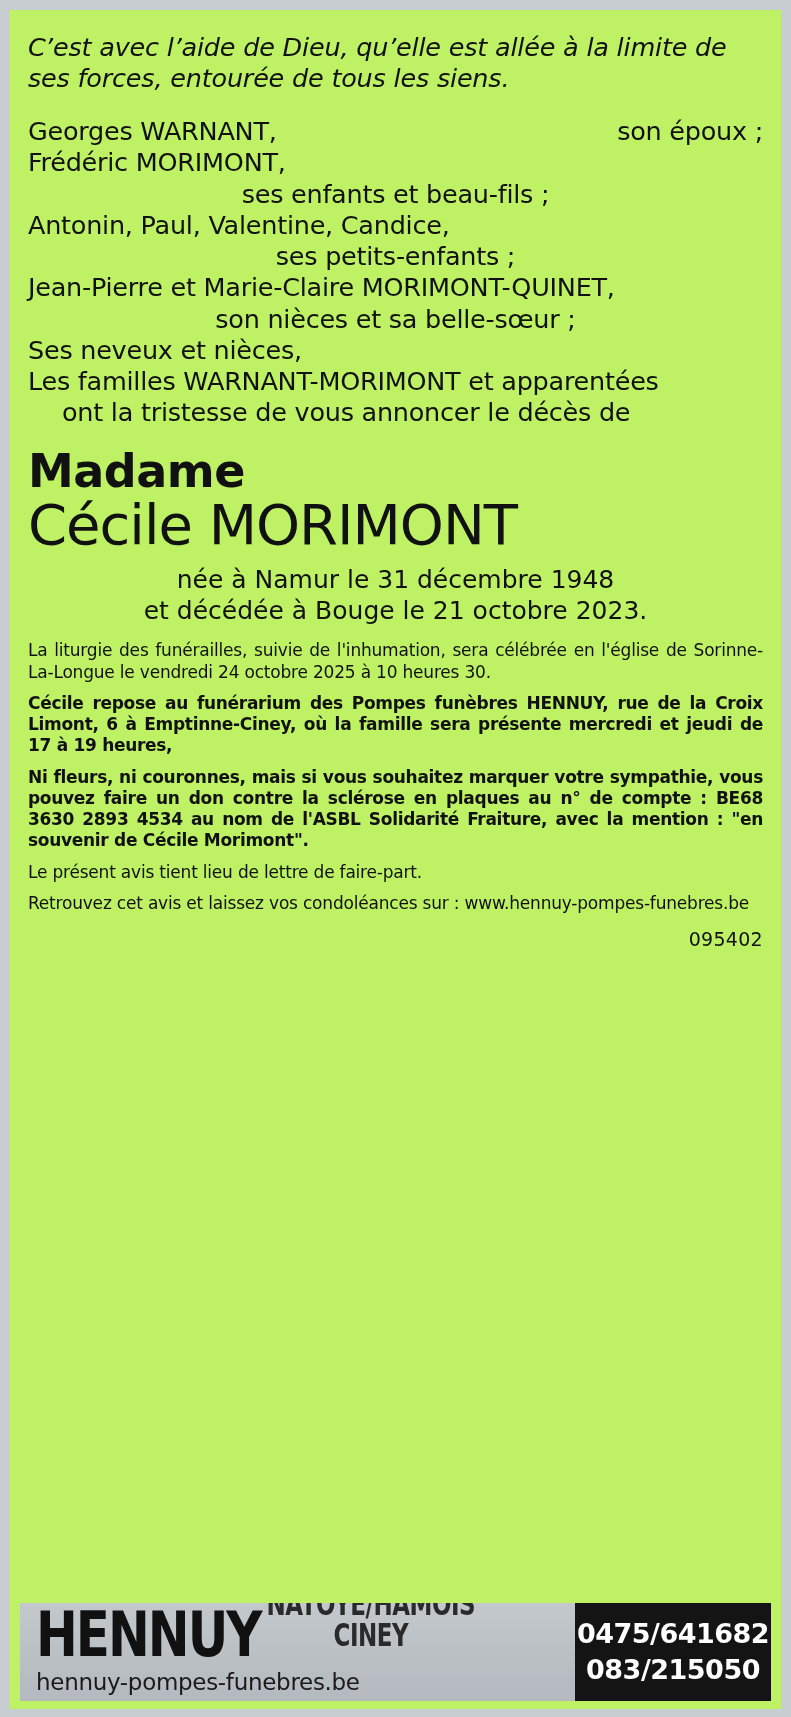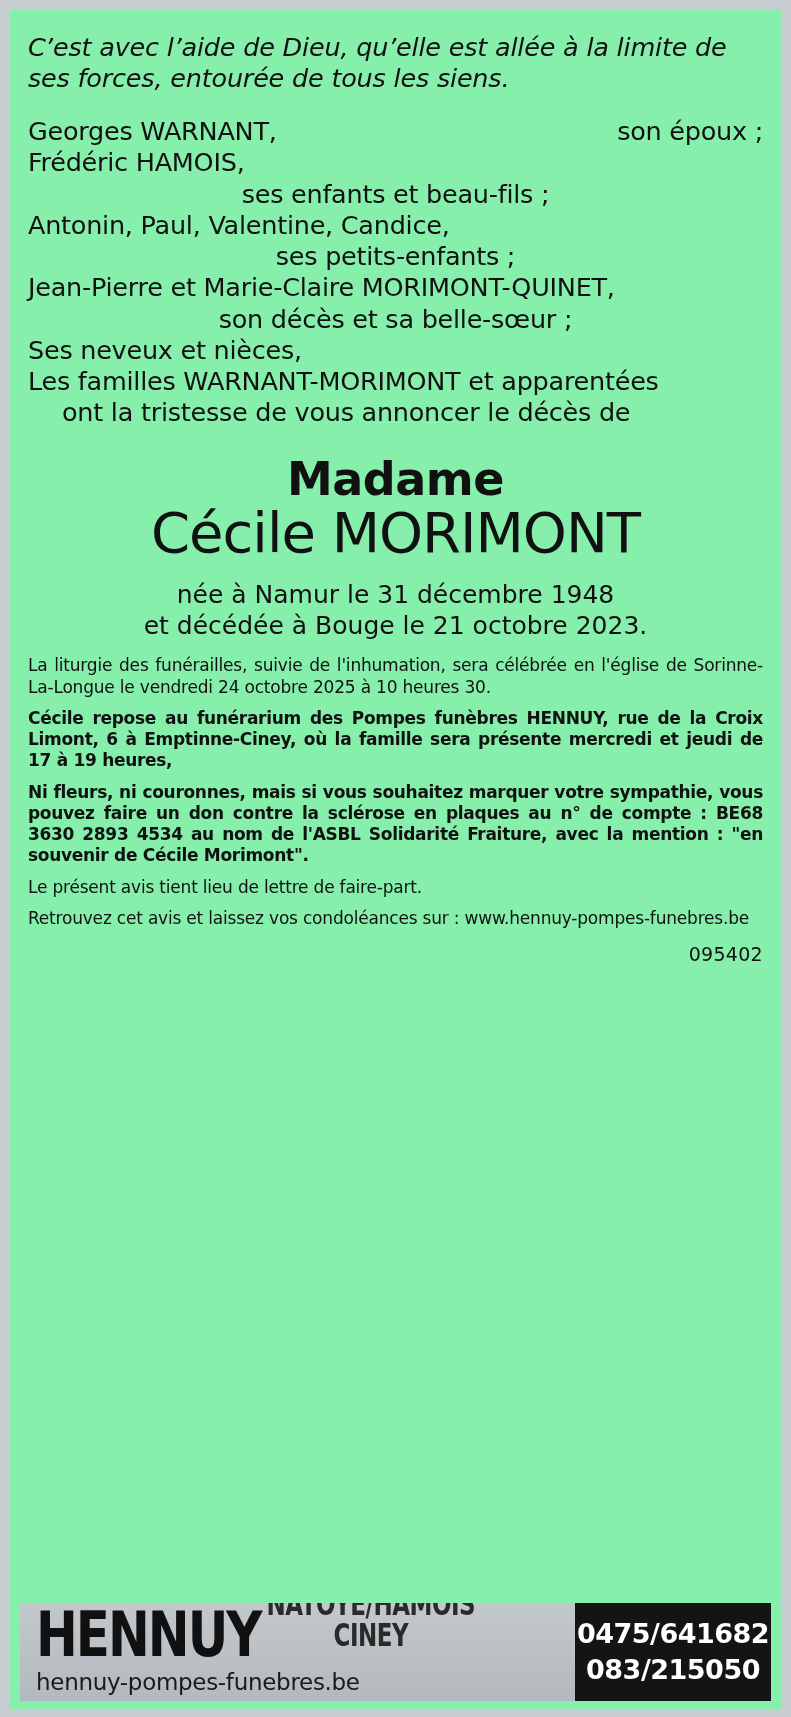--- a/index.html
+++ b/index.html
@@ -21,21 +21,21 @@
     background: #ffffff;
     box-sizing: border-box;
     border-left: 10px solid #c8cdd2;
     border-right: 10px solid #c8cdd2;
     border-top: 10px solid #c8cdd2;
     border-bottom: 8px solid #c8cdd2;
   }
   .inner {
     position: absolute;
     left: 0; right: 0; top: 0; bottom: 0;
-    background: #86efac;
+    background: #bef264;
     padding: 22px 18px 0 18px;
     box-sizing: border-box;
   }
 
   .epigraph {
     font-style: italic;
     font-size: 25.5px;
     line-height: 1.22;
     letter-spacing: -0.2px;
     margin-bottom: 22px;
@@ -58,22 +58,21 @@
   .rightline {
     text-align: center;
     white-space: nowrap;
   }
   .indent-line {
     padding-left: 34px;
   }
   .clearfix::after { content: ""; display: block; clear: both; }
 
   .name-block {
-    text-align: center;
-    margin-top: 26px;
+    margin-top: 18px;
     margin-bottom: 10px;
   }
   .madame {
     font-family: "DejaVu Sans", sans-serif;
     font-weight: bold;
     font-size: 46px;
     line-height: 1.05;
     letter-spacing: -0.5px;
   }
   .fullname {
@@ -81,21 +80,21 @@
     font-weight: normal;
     font-size: 56px;
     line-height: 1.08;
     letter-spacing: -1px;
   }
 
   .birth {
     text-align: center;
     font-size: 25px;
     line-height: 1.22;
-    margin-top: 17px;
+    margin-top: 10px;
     margin-bottom: 14px;
   }
 
   .para {
     font-size: 17px;
     line-height: 1.25;
     text-align: justify;
     text-justify: inter-word;
     margin-bottom: 10px;
     letter-spacing: -0.2px;
@@ -201,26 +200,26 @@
 <div class="notice">
   <div class="inner">
 
     <div class="epigraph">C’est avec l’aide de Dieu, qu’elle est allée à la limite de ses forces, entourée de tous les siens.</div>
 
     <div class="family">
       <div class="famrow clearfix">
         <span class="left">Georges WARNANT,</span>
         <span class="right">son époux ;</span>
       </div>
-      <div>Frédéric HAMOIS,</div>
+      <div>Frédéric MORIMONT,</div>
       <div class="rightline">ses enfants et beau-fils ;</div>
       <div>Antonin, Paul, Valentine, Candice,</div>
       <div class="rightline">ses petits-enfants ;</div>
       <div>Jean-Pierre et Marie-Claire MORIMONT-QUINET,</div>
-      <div class="rightline">son décès et sa belle-sœur ;</div>
+      <div class="rightline">son nièces et sa belle-sœur ;</div>
       <div>Ses neveux et nièces,</div>
       <div>Les familles WARNANT-MORIMONT et apparentées</div>
       <div class="indent-line">ont la tristesse de vous annoncer le décès de</div>
     </div>
 
     <div class="name-block">
       <div class="madame">Madame</div>
       <div class="fullname">Cécile MORIMONT</div>
     </div>
 

